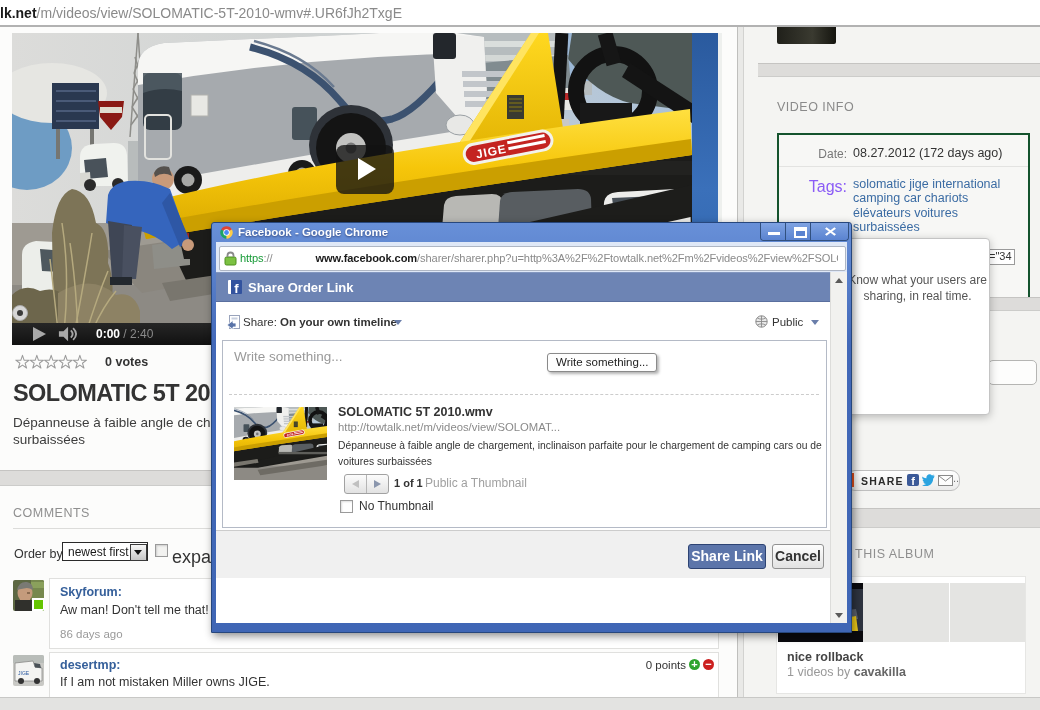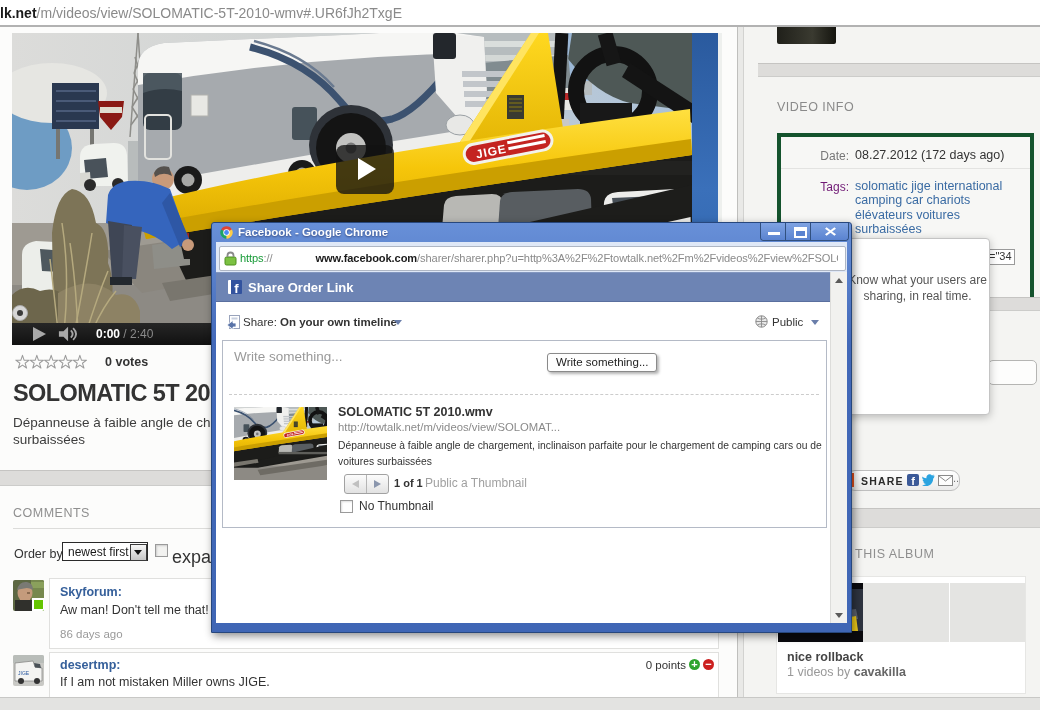--- a/index.html
+++ b/index.html
@@ -37,21 +37,21 @@
 #card1{left:49px;top:578px;width:668px;height:69px;}
 #card2{left:49px;top:652px;width:668px;height:45px;border-bottom:none;}
 .cname{font-size:12.5px;font-weight:bold;color:#36609b;}
 .ctext{font-size:12.5px;color:#333;}
 .cdate{font-size:11.5px;color:#9a9a9a;}
 .avatar{width:31px;height:31px;border-radius:2px;overflow:hidden;}
 
 #thumbtop{left:777px;top:27px;width:59px;height:17px;background:linear-gradient(90deg,#20201a,#3a3a30 60%,#15150f);border-radius:0 0 2px 2px;}
 #band1{left:758px;top:63px;width:282px;height:12px;}
 #vinfo{left:777px;top:100px;font-size:12.5px;color:#8a8a8a;letter-spacing:.5px;}
-#infobox{left:777px;top:133px;width:249px;height:162px;border:4px solid #14532d;background:#f7f7f5;}
+#infobox{left:777px;top:133px;width:249px;height:162px;border:2px solid #14532d;background:#f7f7f5;}
 #band2{left:758px;top:297px;width:282px;height:12px;}
 #band3{left:758px;top:508px;width:282px;height:18px;}
 #talbum{left:855px;top:547px;font-size:12.5px;color:#8f8f8f;letter-spacing:.5px;}
 #albumcard{left:776px;top:576px;width:248px;height:116px;background:#fff;border:1px solid #e6e6e4;}
 
 #win{left:211px;top:222px;width:641px;height:411px;background:linear-gradient(#6890d8,#4268b8 30%,#3f66b5);border:1px solid #27477d;border-radius:3px 3px 0 0;box-shadow:2px 3px 9px rgba(0,0,0,.45);box-sizing:border-box;}
 #titlebar{left:0;top:0;width:639px;height:19px;}
 #wtitle{left:26px;top:3px;font-size:11.5px;font-weight:bold;color:#fff;text-shadow:0 1px 2px rgba(0,0,40,.5);}
 #wbtns{left:548px;top:0px;width:87px;height:17px;border:1px solid #31507f;border-top:none;border-radius:0 0 4px 4px;display:flex;}
 #wbtns .wb{flex:1;border-right:1px solid #31507f;position:relative;background:linear-gradient(#7fa3e2,#5a83d0);}
@@ -174,21 +174,21 @@
 <div class="abs" id="vsep"></div>
 <div class="abs" id="vsep2"></div>
 <div class="abs" id="sidebar"></div>
 <div class="abs" id="thumbtop"></div>
 <div class="abs band" id="band1"></div>
 <div class="abs" id="vinfo">VIDEO INFO</div>
 <div class="abs" id="infobox">
   <div class="abs" style="left:0;top:12px;width:68px;text-align:right;font-size:12px;color:#777;">Date:</div>
   <div class="abs" style="left:74px;top:11px;font-size:12.5px;color:#333;">08.27.2012 (172 days ago)</div>
   <div class="abs" style="left:0;top:31px;width:249px;height:1px;background:#e3e3e1;"></div>
-  <div class="abs" style="left:0;top:43px;width:68px;text-align:right;font-size:12px;color:#701a75;">Tags:</div>
+  <div class="abs" style="left:0;top:43px;width:68px;text-align:right;font-size:16px;color:#8b5cf6;">Tags:</div>
   <div class="abs" style="left:74px;top:42px;font-size:12.5px;color:#3a6ba3;line-height:14.3px;">solomatic jige international<br>camping car chariots<br>élévateurs voitures<br>surbaissées</div>
 </div>
 <div class="abs" id="embedbox" style="left:988px;top:249px;width:25px;height:14px;border:1px solid #9a9a9a;background:#fff;font-size:11px;color:#333;">="34</div>
 <div class="abs band" id="band2"></div>
 <div class="abs" id="whitebtn" style="left:988px;top:360px;width:47px;height:23px;background:#fdfdfc;border:1px solid #b5b5b3;border-radius:5px;"></div>
 <div class="abs" id="atpop">
   <div class="abs msg">Know what your users are<br>sharing, in real time.</div>
   <div class="abs" id="atfoot">
     <div class="abs" style="left:5px;top:1px;width:10px;height:10px;background:#e4552e;border-radius:3px;"></div>
     <div class="abs" style="left:18px;top:0px;font-size:11px;">AddThis</div>
@@ -301,20 +301,24 @@
       <div class="abs" style="left:115px;top:97px;font-size:10.3px;color:#333;line-height:15.5px;white-space:nowrap;">Dépanneuse à faible angle de chargement, inclinaison parfaite pour le chargement de camping cars ou de<br>voitures surbaissées</div>
       <div class="abs" style="left:121px;top:133px;width:43px;height:18px;border:1px solid #a2a2a2;border-radius:3px;background:linear-gradient(#fcfcfc,#e2e2e2);">
         <div class="abs" style="left:21px;top:0;width:1px;height:18px;background:#b5b5b5;"></div>
         <div class="abs" style="left:7px;top:5px;width:0;height:0;border-right:7px solid #c0c0c0;border-top:4.5px solid transparent;border-bottom:4.5px solid transparent;"></div>
         <div class="abs" style="left:29px;top:5px;width:0;height:0;border-left:7px solid #8a96ad;border-top:4.5px solid transparent;border-bottom:4.5px solid transparent;"></div>
       </div>
       <div class="abs" style="left:171px;top:136px;font-size:11px;font-weight:bold;color:#333;">1 of 1</div>
       <div class="abs" style="left:202px;top:135px;font-size:12px;color:#a0a0a0;">Public a Thumbnail</div>
       <div class="abs" style="left:117px;top:159px;width:11px;height:11px;border:1px solid #9a9a9a;background:#fff;box-shadow:inset 1px 1px 2px #ddd;"></div>
       <div class="abs" style="left:136px;top:158px;font-size:12px;color:#333;">No Thumbnail</div>
+    </div>
+    <div class="abs" id="fbfooter">
+      <div class="abs fbtn" id="sharelink">Share Link</div>
+      <div class="abs fbtn" id="cancel">Cancel</div>
     </div>
     <div class="abs" id="tooltip">Write something...</div>
     <div class="abs" id="scrollbar">
 <div class="abs" style="left:4px;top:6px;width:0;height:0;border-bottom:5px solid #5a5a5a;border-left:4px solid transparent;border-right:4px solid transparent;"></div>
 <div class="abs" style="left:4px;top:341px;width:0;height:0;border-top:5px solid #5a5a5a;border-left:4px solid transparent;border-right:4px solid transparent;"></div>
 </div>
   </div>
 </div>
 
 <svg width="0" height="0" style="position:absolute;">

